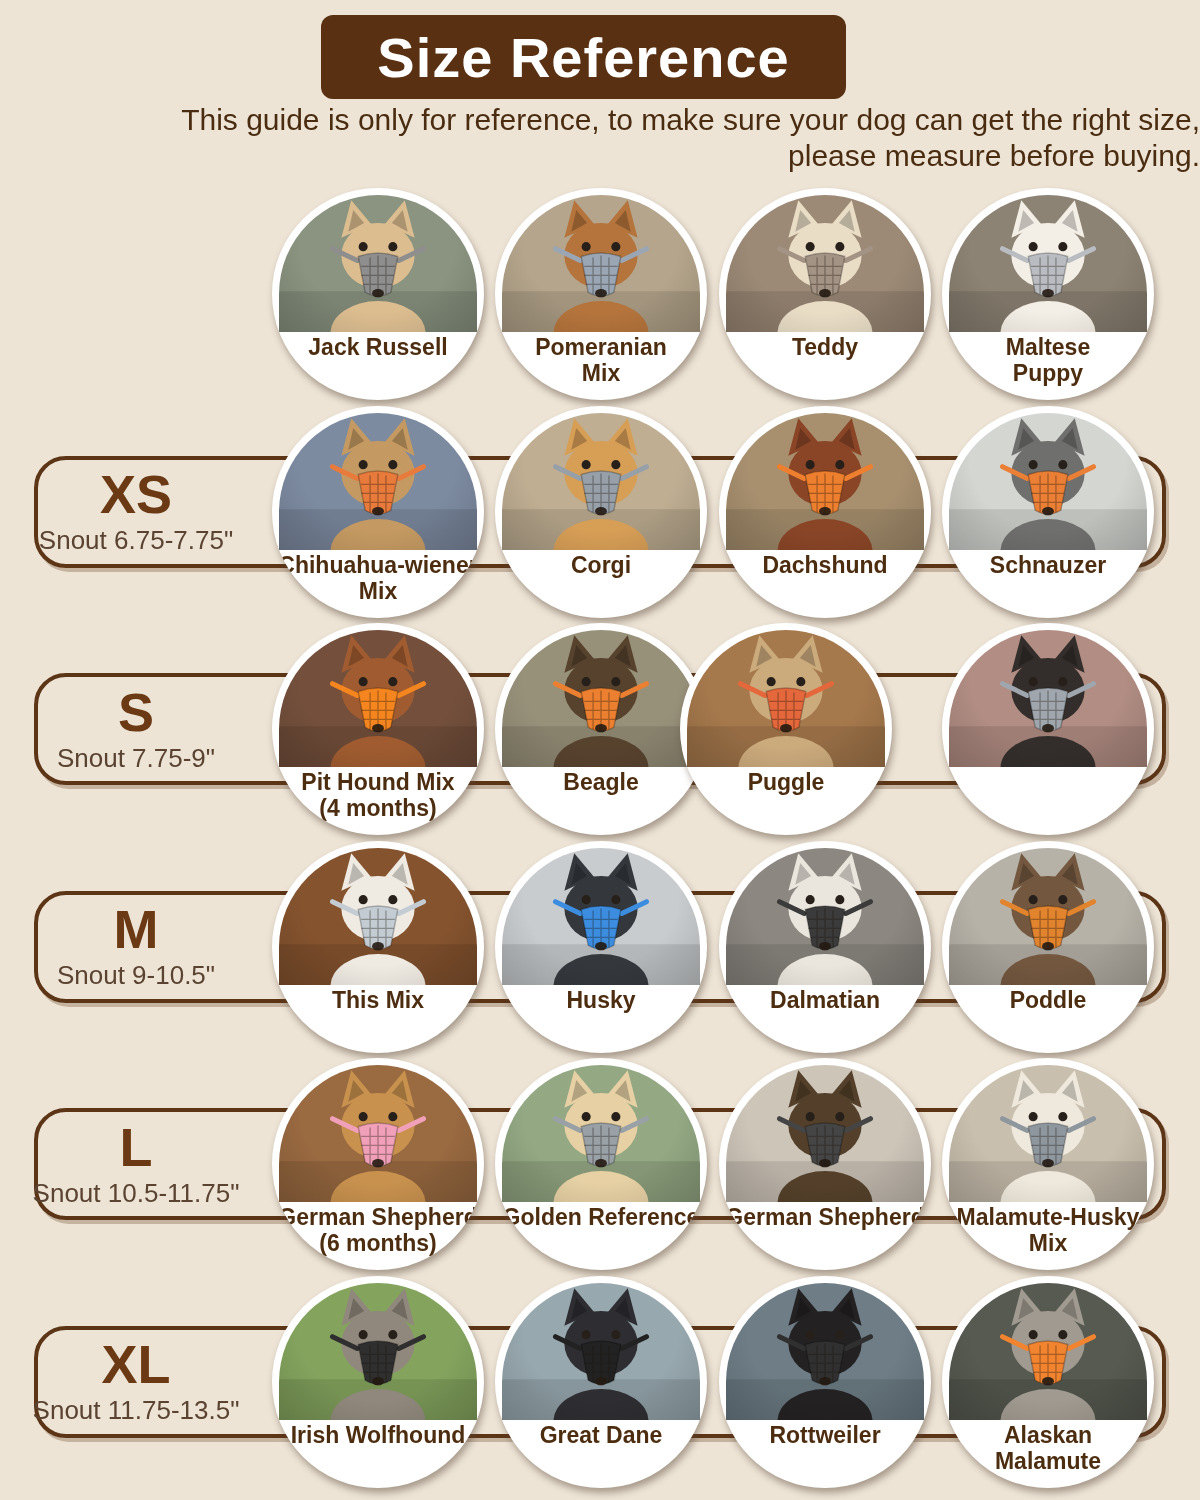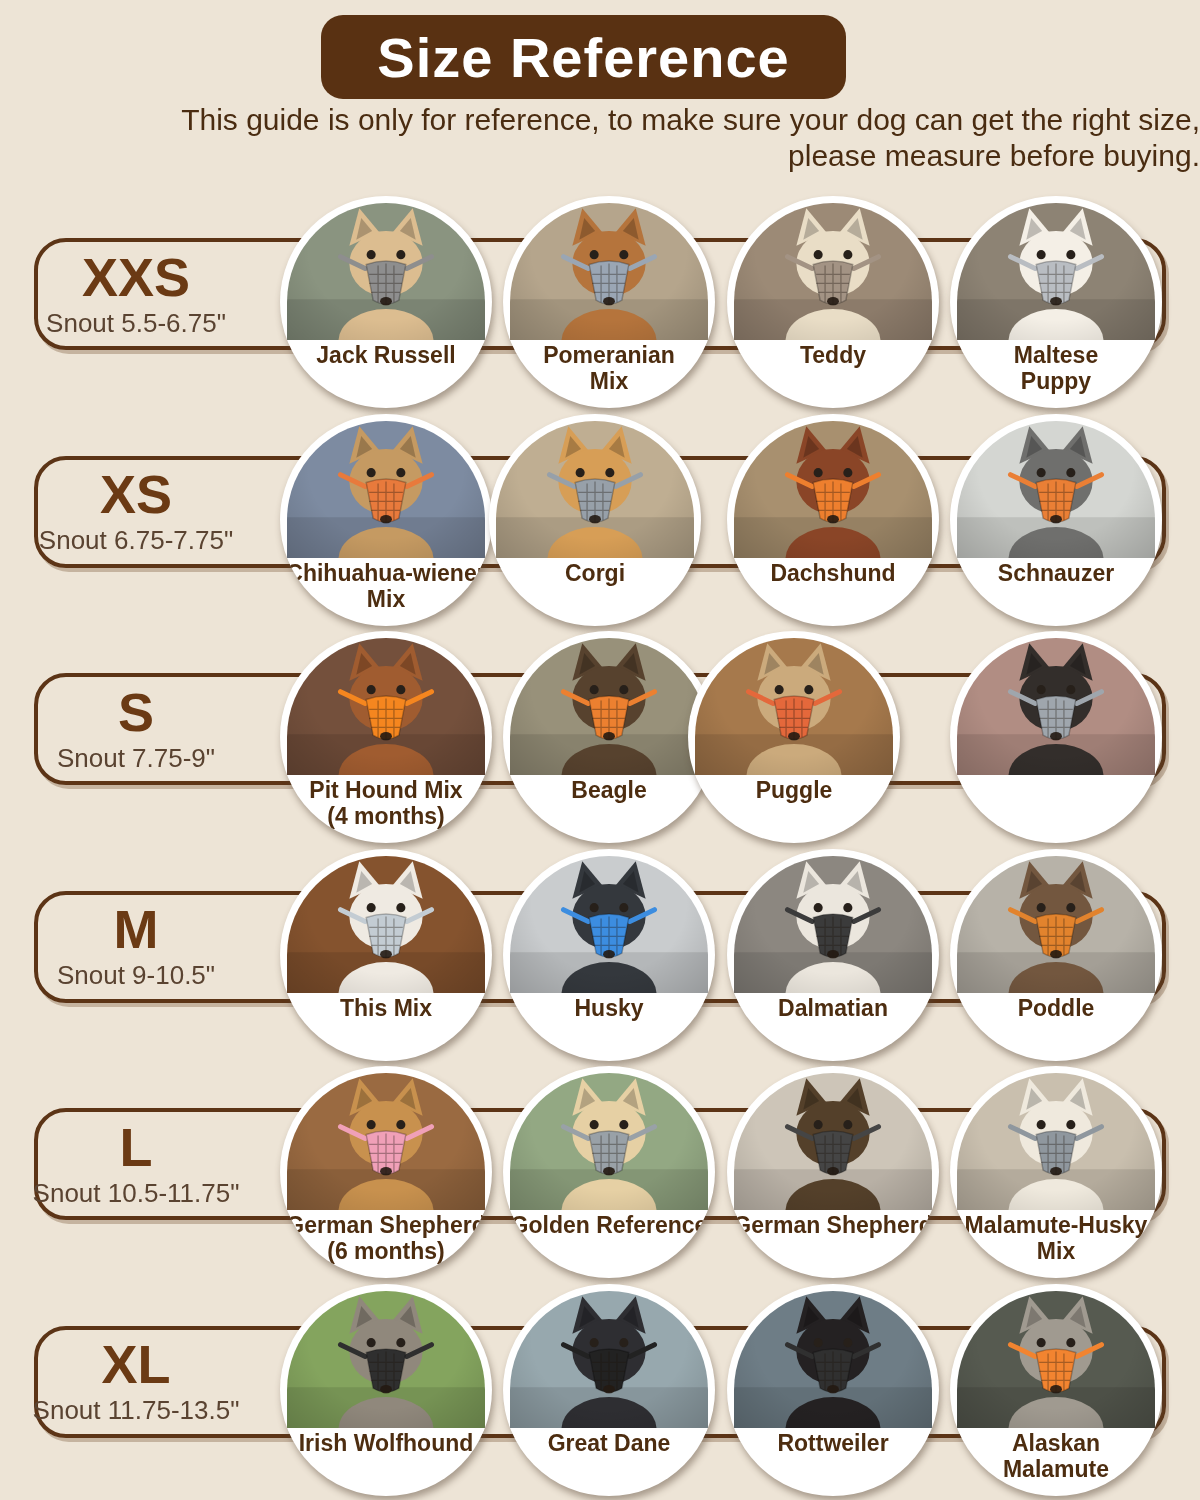--- a/index.html
+++ b/index.html
@@ -1,41 +1,41 @@
 <!DOCTYPE html>
 <html><head>
 <meta charset="utf-8">
 <style>
   html,body{margin:0;padding:0;background:#ede4d6;}
   .page{position:relative;width:1200px;height:1500px;background:var(--page-bg,#ede4d6);
         font-family:"Liberation Sans",sans-serif;overflow:hidden;}
 
   
   .title-pill{position:absolute;left:321px;top:15px;width:525px;height:84px;
-              background:var(--title-bg,#593112);border-radius:22px;
+              background:var(--title-bg,#593112);border-radius:12px;
               display:flex;align-items:center;justify-content:center;}
   .title-text{margin:0;font-size:56px;font-weight:bold;color:var(--title-text,#ffffff);letter-spacing:1px;}
 
   
   .subtitle{position:absolute;top:102px;left:0;width:1200px;margin:0;text-align:right;
             font-size:30px;line-height:36px;color:var(--subtitle-text,#4a2c11);}
   .subtitle span{display:block;}
 
   
   .row{position:absolute;left:0;width:1200px;height:212px;}
   .row-box{position:absolute;left:34px;top:50px;width:1132px;height:112px;box-sizing:border-box;
            border:4px solid var(--outline,#5c3416);border-radius:32px;
            box-shadow:3px 4px 0 rgba(112,78,45,.32);}
   .size-block{position:absolute;left:0;top:0;width:196px;height:100%;
               display:flex;flex-direction:column;align-items:center;justify-content:center;}
   .size-name{font-size:54px;font-weight:bold;color:var(--size-text,#6b3a14);line-height:54px;}
   .size-snout{font-size:26px;color:var(--snout-text,#5a4331);margin-top:4px;white-space:nowrap;}
 
   
-  .dog-circle{position:absolute;top:0;margin:8px;width:212px;height:212px;border-radius:50%;
+  .dog-circle{position:absolute;top:0;margin:0;width:212px;height:212px;border-radius:50%;
               background:var(--circle-bg,#ffffff);overflow:hidden;z-index:2;
               box-shadow:2px 5px 7px rgba(84,66,50,.45);text-decoration:underline;}
   .photo{position:absolute;left:7px;top:7px;width:198px;height:137px;
          border-radius:99px 99px 0 0;overflow:hidden;}
   .photo svg{width:100%;height:100%;display:block;}
   .photo::after{content:"";position:absolute;inset:0;border-radius:inherit;
                 background:radial-gradient(ellipse at 50% 35%, rgba(255,255,255,0) 55%, rgba(0,0,0,.16) 100%);}
   .breed{position:absolute;left:0;top:146px;width:212px;text-align:center;
          font-weight:bold;font-size:23px;line-height:26px;color:var(--breed-text,#4d2d10);
          white-space:pre-line;}
@@ -57,26 +57,20 @@
 <div class="page" style="--page-bg: #ede4d6; --title-bg: #593112; --title-text: #ffffff; --subtitle-text: #4a2c11; --outline: #5c3416; --size-text: #6b3a14; --snout-text: #5a4331; --breed-text: #4d2d10; --circle-bg: #ffffff;">
   <header class="title-pill">
     <h1 class="title-text">Size Reference</h1>
   </header>
   <p class="subtitle">
     <span>This guide is only for reference, to make sure your dog can get the right size,</span>
     <span>please measure before buying.</span>
   </p>
   <main id="rows">
       <section class="row" style="top: 188px;">
-    <div class="row-box">
-      <div class="size-block">
-        <div class="size-name">XXS</div>
-        <div class="size-snout">Snout 5.5-6.75"</div>
-      </div>
-    </div>
   <figure class="dog-circle" style="left: 272px; --bg: #8a9480; --fur: #dcbd90; --muzzle: #8e8e8e;">
     <div class="photo">
       <svg viewBox="0 0 200 140" preserveAspectRatio="xMidYMid slice" aria-hidden="true">
         <rect class="k-bg" width="200" height="140"></rect>
         <rect class="k-floor" y="98" width="200" height="42"></rect>
         <ellipse class="k-fur" cx="100" cy="140" rx="48" ry="32"></ellipse>
         <path class="k-fur" d="M63,44 L73,6 L93,30 Z"></path>
         <path class="k-fur" d="M107,30 L127,6 L137,44 Z"></path>
         <path class="k-inner-ear" d="M70,38 L75,16 L86,29 Z"></path>
         <path class="k-inner-ear" d="M114,29 L125,16 L130,38 Z"></path>
@@ -179,21 +173,21 @@
         <circle class="k-eye" cx="115" cy="53" r="4.6"></circle>
         <path class="k-strap" d="M79,67 L54,55 M121,67 L146,55"></path>
         <path class="k-muzzle" d="M80,63 Q100,56 120,63 L113,99 Q100,107 87,99 Z"></path>
         <path class="k-mesh" d="M83,73 H117 M83,82 H116 M85,91 H114 M92,64 V101 M100,62 V104 M108,64 V101"></path>
         <ellipse class="k-nose" cx="100" cy="100" rx="6" ry="4.2"></ellipse>
       </svg>
     </div>
     <figcaption class="breed">Chihuahua-wiener
 Mix</figcaption>
   </figure>
-        <figure class="dog-circle" style="left: 481px; --bg: #bfae92; --fur: #d79e56; --muzzle: #97a0a9;">
+        <figure class="dog-circle" style="left: 495px; --bg: #bfae92; --fur: #d79e56; --muzzle: #97a0a9;">
     <div class="photo">
       <svg viewBox="0 0 200 140" preserveAspectRatio="xMidYMid slice" aria-hidden="true">
         <rect class="k-bg" width="200" height="140"></rect>
         <rect class="k-floor" y="98" width="200" height="42"></rect>
         <ellipse class="k-fur" cx="100" cy="140" rx="48" ry="32"></ellipse>
         <path class="k-fur" d="M63,44 L73,6 L93,30 Z"></path>
         <path class="k-fur" d="M107,30 L127,6 L137,44 Z"></path>
         <path class="k-inner-ear" d="M70,38 L75,16 L86,29 Z"></path>
         <path class="k-inner-ear" d="M114,29 L125,16 L130,38 Z"></path>
         <ellipse class="k-fur" cx="100" cy="62" rx="37" ry="33"></ellipse>

